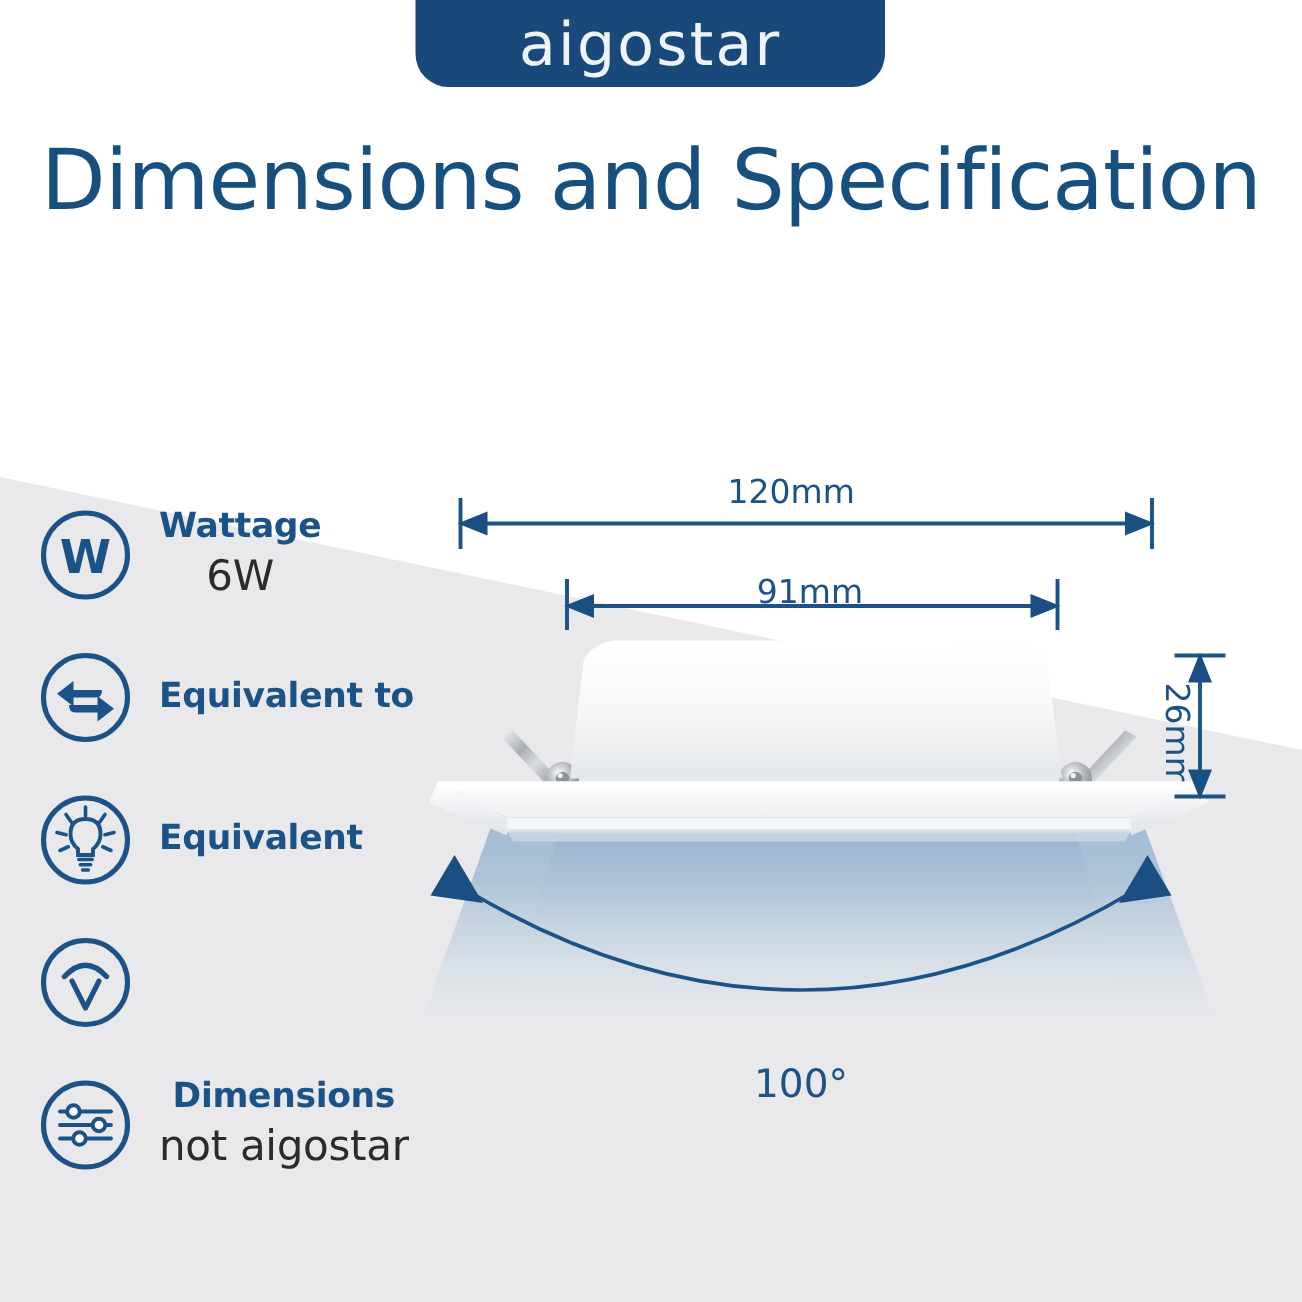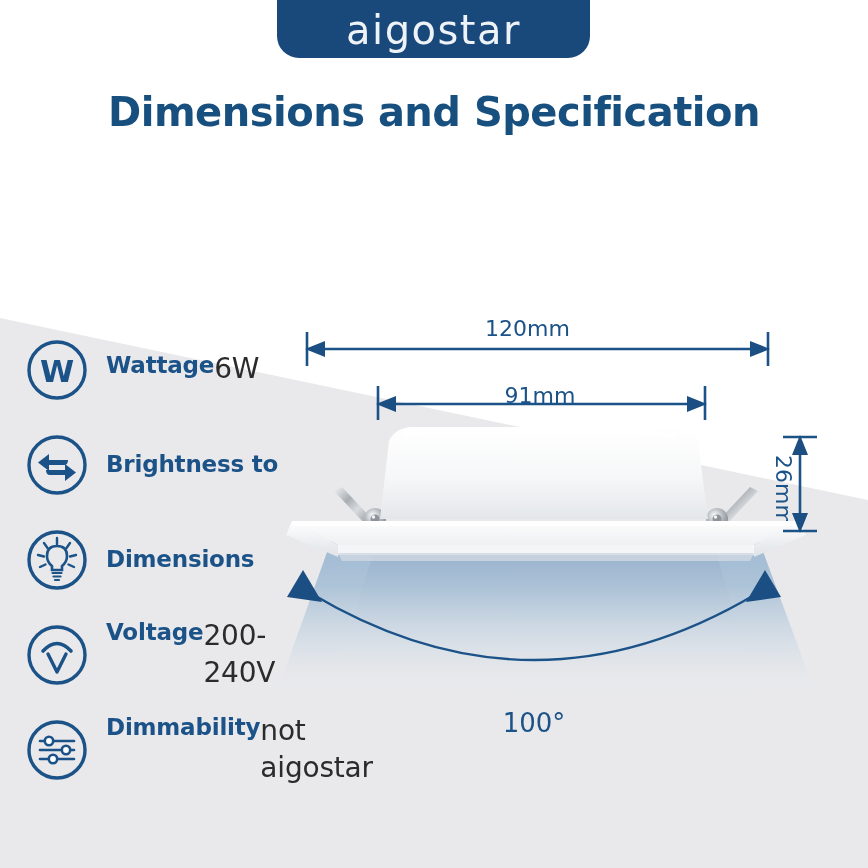--- a/index.html
+++ b/index.html
@@ -51,22 +51,22 @@
   }
 
   
   #page-title {
     position: absolute;
     left: 0;
     top: 90px;
     width: 868px;
     text-align: center;
     font-family: "DejaVu Sans", sans-serif;
-    font-size: 40px;
-    font-weight: 700;
+    font-size: 56px;
+    font-weight: 400;
     color: #17507f;
     letter-spacing: -0.5px;
     z-index: 6;
     line-height: 1.1;
   }
 
   
   #spec-list {
     position: absolute;
     left: 24px;
@@ -79,21 +79,21 @@
     align-items: center;
     height: 95px;
   }
   .spec-icon {
     width: 66px;
     height: 66px;
     flex: 0 0 66px;
     margin-right: 16px;
   }
   .spec-icon svg { display: block; width: 66px; height: 66px; }
-  .spec-text { display: flex; justify-content: center; }
+  .spec-text { display: flex; flex-direction: column; justify-content: center; align-items: center; }
   .spec-label {
     font-family: "DejaVu Sans", sans-serif;
     font-size: 23px;
     font-weight: 700;
     color: #1b5288;
     line-height: 1.25;
     letter-spacing: -0.2px;
   }
   .spec-value {
     font-family: "DejaVu Sans", sans-serif;
@@ -293,21 +293,21 @@
       <span class="spec-icon">
         <svg viewBox="0 0 66 66">
           <circle cx="33" cy="33" r="28" fill="none" stroke="#1b5288" stroke-width="3.4"></circle>
           <path d="M 44,28 L 25,28 L 25,22 L 14,30.5 L 25,39 L 25,33 L 40,33
                    Q 44,33 44,28 Z" fill="#1b5288"></path>
           <path d="M 22,38 L 41,38 L 41,32 L 52,40.5 L 41,49 L 41,43 L 26,43
                    Q 22,43 22,38 Z" fill="#1b5288"></path>
         </svg>
       </span>
       <span class="spec-text">
-        <span class="spec-label">Brightness to</span>
+        <span class="spec-label">Equivalent to</span>
       </span>
     </div>
 
     <div class="spec-row">
       <span class="spec-icon">
         <svg viewBox="0 0 66 66">
           <circle cx="33" cy="33" r="28" fill="none" stroke="#1b5288" stroke-width="3.4"></circle>
           <g stroke="#1b5288" stroke-width="2.4" stroke-linecap="round">
             <line x1="33" y1="11" x2="33" y2="17"></line>
             <line x1="20" y1="16" x2="23.5" y2="21"></line>
@@ -320,53 +320,49 @@
           <path d="M 33,19 Q 23,19 23,29 Q 23,35 28,39 L 28,43 L 38,43 L 38,39
                    Q 43,35 43,29 Q 43,19 33,19 Z" fill="none" stroke="#1b5288" stroke-width="2.6"></path>
           <g stroke="#1b5288" stroke-width="2.2" stroke-linecap="round">
             <line x1="28.5" y1="46" x2="37.5" y2="46"></line>
             <line x1="29.5" y1="49.5" x2="36.5" y2="49.5"></line>
             <line x1="31" y1="53" x2="35" y2="53"></line>
           </g>
         </svg>
       </span>
       <span class="spec-text">
-        <span class="spec-label">Dimensions</span>
+        <span class="spec-label">Equivalent</span>
 
       </span>
     </div>
 
     <div class="spec-row">
       <span class="spec-icon">
         <svg viewBox="0 0 66 66">
           <circle cx="33" cy="33" r="28" fill="none" stroke="#1b5288" stroke-width="3.4"></circle>
           <path d="M 19,29 Q 33,14 47,29" fill="none" stroke="#1b5288" stroke-width="3.6" stroke-linecap="round"></path>
           <path d="M 24,32 L 33,50 L 42,32" fill="none" stroke="#1b5288" stroke-width="3.4" stroke-linecap="round" stroke-linejoin="round"></path>
         </svg>
-      </span>
-      <span class="spec-text">
-        <span class="spec-label">Voltage</span>
-        <span class="spec-value">200-240V</span>
       </span>
     </div>
 
     <div class="spec-row">
       <span class="spec-icon">
         <svg viewBox="0 0 66 66">
           <circle cx="33" cy="33" r="28" fill="none" stroke="#1b5288" stroke-width="3.4"></circle>
           <g stroke="#1b5288" stroke-width="2.6" stroke-linecap="round">
             <line x1="16" y1="24" x2="50" y2="24"></line>
             <line x1="16" y1="33" x2="50" y2="33"></line>
             <line x1="16" y1="42" x2="50" y2="42"></line>
           </g>
           <circle cx="25" cy="24" r="4.2" fill="#ffffff" stroke="#1b5288" stroke-width="2.6"></circle>
           <circle cx="42" cy="33" r="4.2" fill="#ffffff" stroke="#1b5288" stroke-width="2.6"></circle>
           <circle cx="29" cy="42" r="4.2" fill="#ffffff" stroke="#1b5288" stroke-width="2.6"></circle>
         </svg>
       </span>
       <span class="spec-text">
-        <span class="spec-label">Dimmability</span>
+        <span class="spec-label">Dimensions</span>
         <span class="spec-value">not aigostar</span>
       </span>
     </div>
 
   </div>
 </div>
 
 </body></html>

